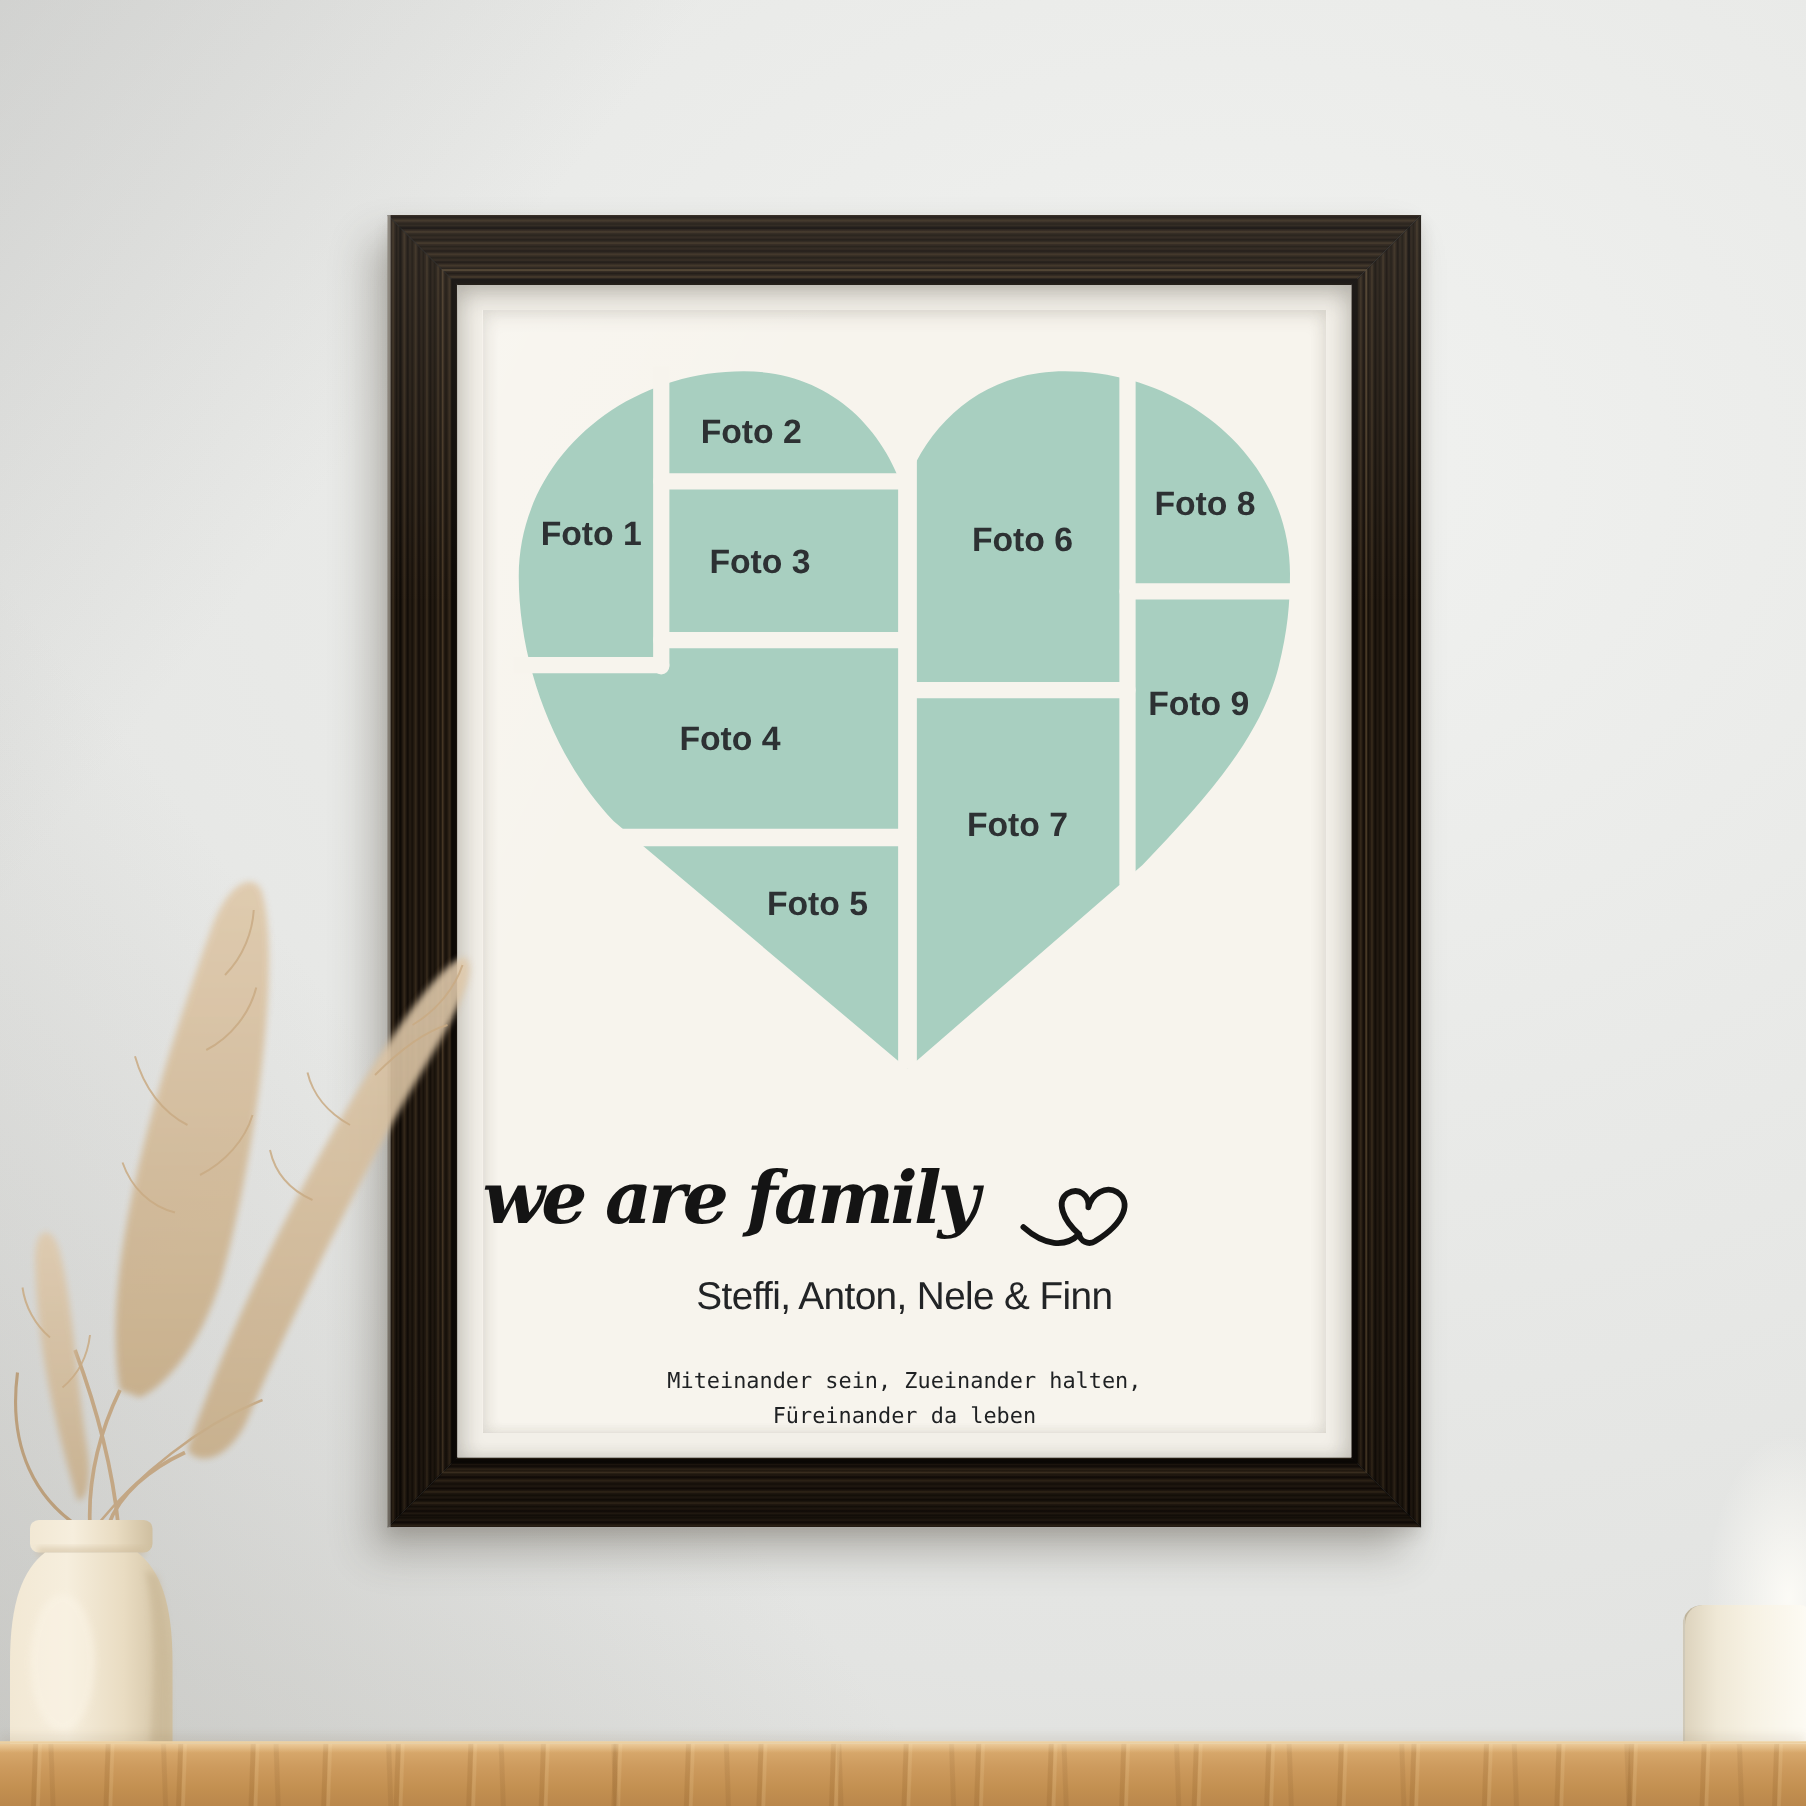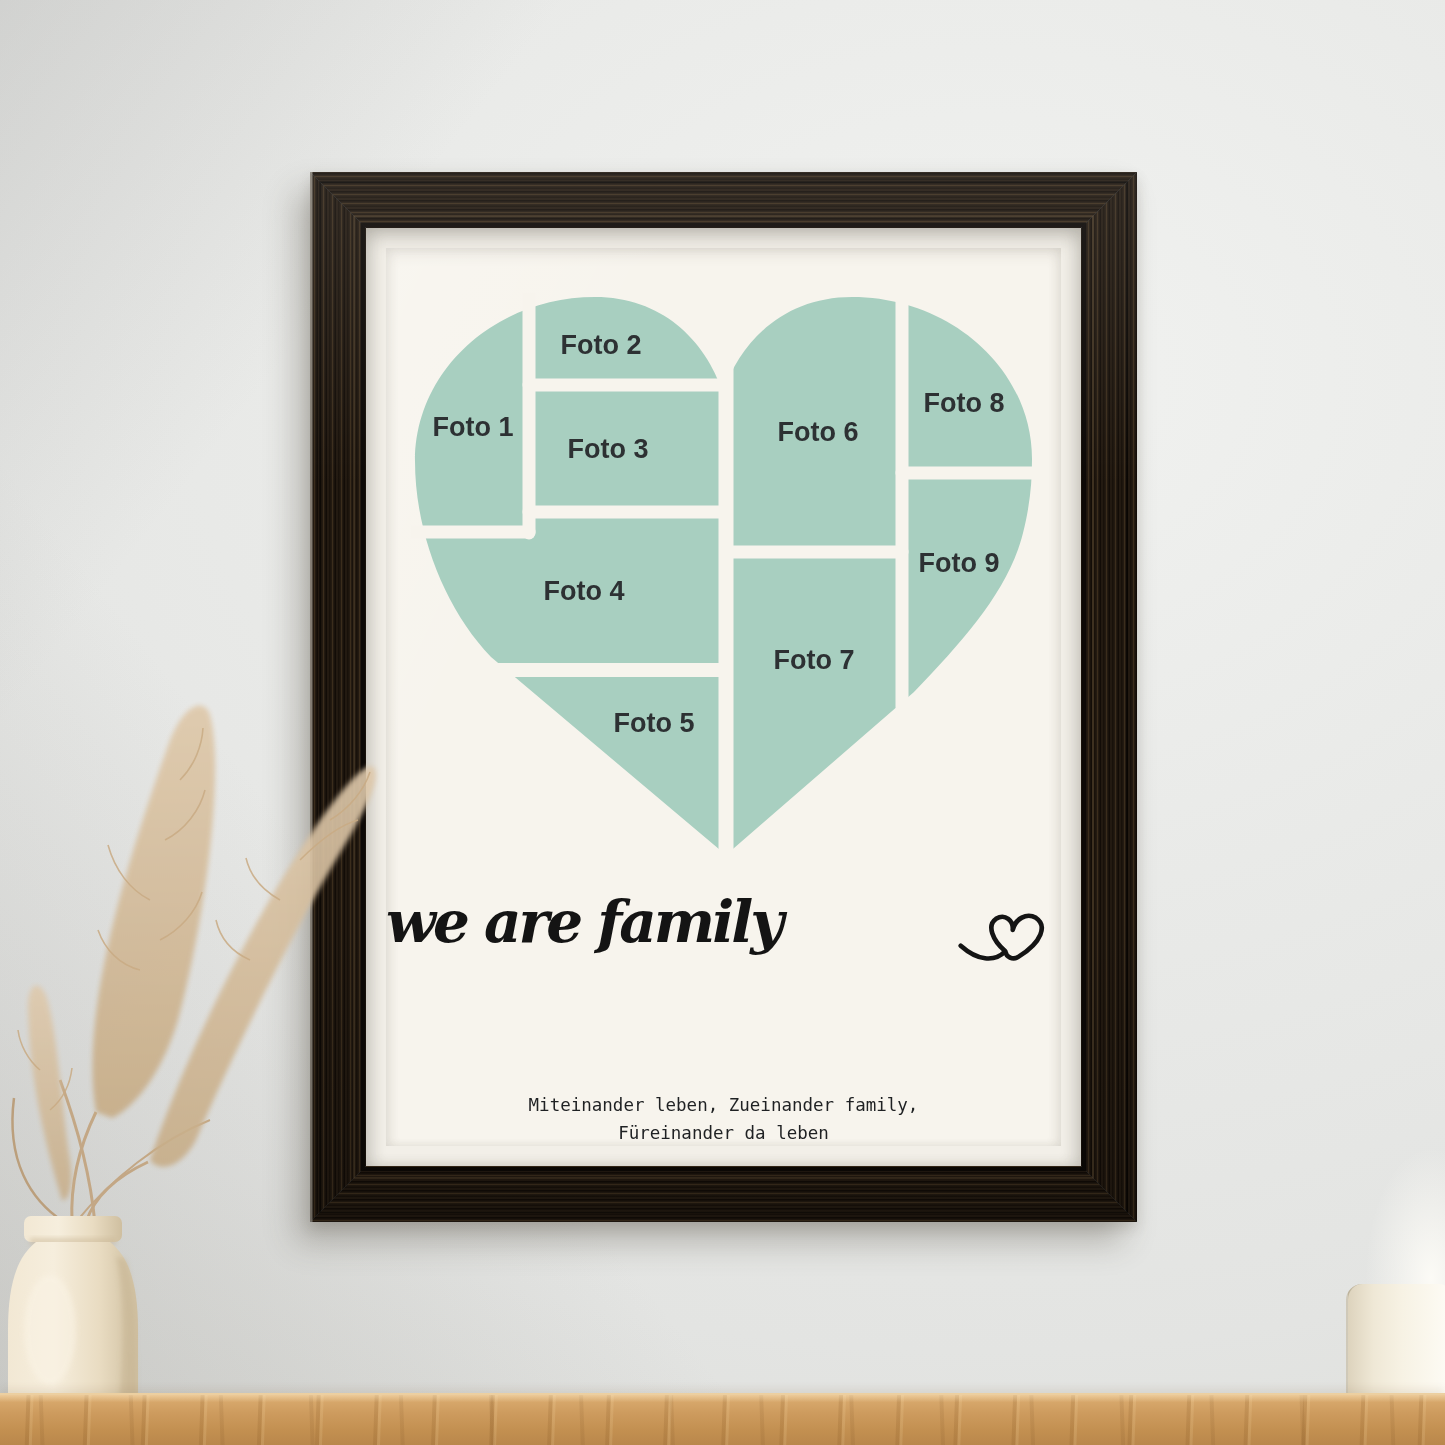--- a/index.html
+++ b/index.html
@@ -19,21 +19,21 @@
   .poster{position:absolute;inset:76px;background:#f7f4ed;
     box-shadow:inset 0 6px 14px rgba(70,60,45,.10), inset 5px 0 10px rgba(70,60,45,.06), inset -5px 0 10px rgba(70,60,45,.06);}
   .poster .sheen{position:absolute;inset:0;pointer-events:none;
     background:linear-gradient(115deg, rgba(255,255,255,.16) 0%, rgba(255,255,255,0) 28%);}
 
   
   .heart-svg{position:absolute;left:25px;top:45px;width:625px;height:562px;}
   .heart-svg text{font-family:"Liberation Sans",sans-serif;font-weight:700;font-size:27px;fill:#2d3133;text-anchor:middle;}
 
   
-  .script-row{position:absolute;left:0;top:634px;width:100%;display:flex;justify-content:space-between;align-items:flex-end;gap:32px;}
+  .script-row{position:absolute;left:0;top:670px;width:100%;display:flex;justify-content:flex-start;align-items:flex-end;gap:32px;}
   .script-title{font-family:"DejaVu Serif",serif;font-style:italic;font-weight:700;font-size:58px;
     letter-spacing:-3px;color:#141414;line-height:80px;}
   .flourish{width:104px;height:68px;margin-left:2px;transform:translateY(14px);}
   .names-row{position:absolute;left:0;top:770px;width:100%;text-align:center;
     font-size:31px;letter-spacing:-0.5px;color:#222426;line-height:37px;font-weight:500;}
   .quote-row{position:absolute;left:0;top:843px;width:100%;text-align:center;
     font-family:"DejaVu Sans Mono",monospace;font-size:17.5px;line-height:28px;color:#1f2123;}
 
   
   .shelf{position:absolute;left:0;top:1393px;width:1445px;height:52px;
@@ -130,23 +130,24 @@
         </g>
       </svg>
 
       <div class="script-row">
         <span class="script-title">we are family</span>
         <svg class="flourish" viewBox="0 0 112 72">
           <path d="M4 40 C22 56 40 58 52 46 C38 34 32 18 42 11 C52 5 61 13 60 23 C63 11 75 4 85 10 C97 18 92 36 66 52 C60 56 53 52 52 46" fill="none" stroke="#141414" stroke-width="5" stroke-linecap="round" stroke-linejoin="round"></path>
         </svg>
       </div>
 
+      <div class="names-row">Steffi, Anton, Nele &amp; Finn</div>
 
       <div class="quote-row">
-        <div>Miteinander leben, Zueinander family,</div>
+        <div>Miteinander sein, Zueinander halten,</div>
         <div>Füreinander da leben</div>
       </div>
     </div>
   </div>
 
   <svg class="pampas" viewBox="0 0 470 760">
     <defs>
       <linearGradient id="vaseG" x1="0" y1="0" x2="1" y2="0">
         <stop offset="0" stop-color="#f2e8d4"></stop>
           <stop offset=".35" stop-color="#f6eedd"></stop>

